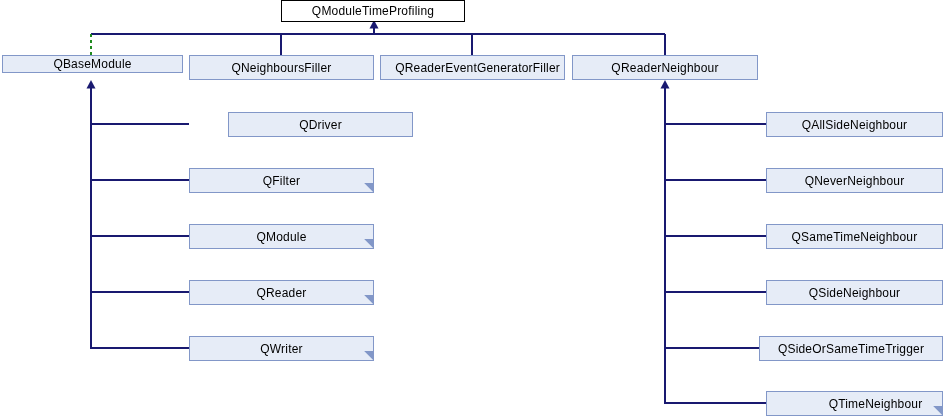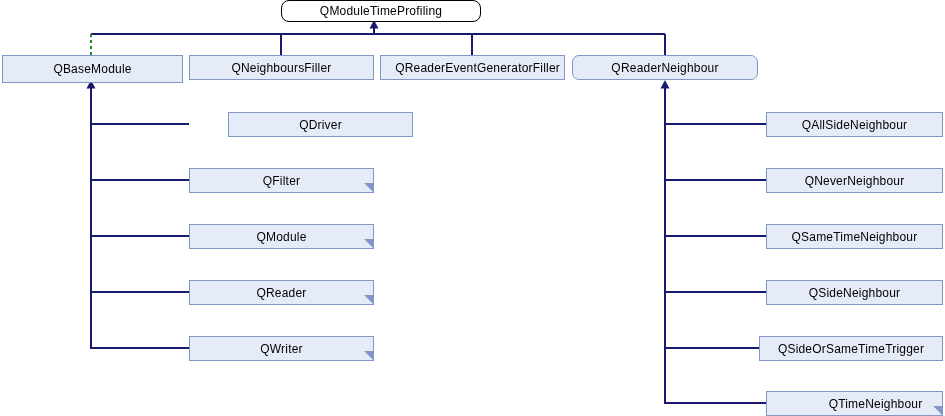--- a/index.html
+++ b/index.html
@@ -97,37 +97,37 @@
       <line x1="665" y1="88" x2="665" y2="404" stroke="#191970" stroke-width="2"></line>
       <line x1="665" y1="124" x2="766" y2="124" stroke="#191970" stroke-width="2"></line>
       <line x1="665" y1="180" x2="766" y2="180" stroke="#191970" stroke-width="2"></line>
       <line x1="665" y1="236" x2="766" y2="236" stroke="#191970" stroke-width="2"></line>
       <line x1="665" y1="292" x2="766" y2="292" stroke="#191970" stroke-width="2"></line>
       <line x1="665" y1="348" x2="759" y2="348" stroke="#191970" stroke-width="2"></line>
       <line x1="665" y1="403" x2="766" y2="403" stroke="#191970" stroke-width="2"></line>
     </g>
   </svg>
 
-  <div class="node root" style="left:281px; top:0px; width:200px; height:22px;border-radius:8px;">
+  <div class="node root" style="left:281px; top:0px; width:184px; height:22px;">
     <span class="node-label">QModuleTimeProfiling</span>
   </div>
 
-  <div class="node cls" style="left:2px; top:55px; width:181px; height:28px;">
+  <div class="node cls" style="left:2px; top:55px; width:181px; height:18px;">
     <span class="node-label">QBaseModule</span>
   </div>
 
   <div class="node cls" style="left:189px; top:55px; width:185px; height:25px;">
     <span class="node-label">QNeighboursFiller</span>
   </div>
 
   <div class="node cls" style="left:380px; top:55px; width:185px; height:25px;justify-content:flex-end;">
     <span class="node-label">QReaderEventGeneratorFiller</span>
   </div>
 
-  <div class="node cls" style="left:572px; top:55px; width:186px; height:25px;border-radius:7px;">
+  <div class="node cls" style="left:572px; top:55px; width:186px; height:25px;">
     <span class="node-label">QReaderNeighbour</span>
   </div>
 
   <div class="node cls" style="left:189px; top:112px; width:185px; height:25px;margin-left:39px;">
     <span class="node-label">QDriver</span>
   </div>
 
   <div class="node cls" style="left:189px; top:168px; width:185px; height:25px;">
     <span class="node-label">QFilter</span>
     <span class="fold"></span>

